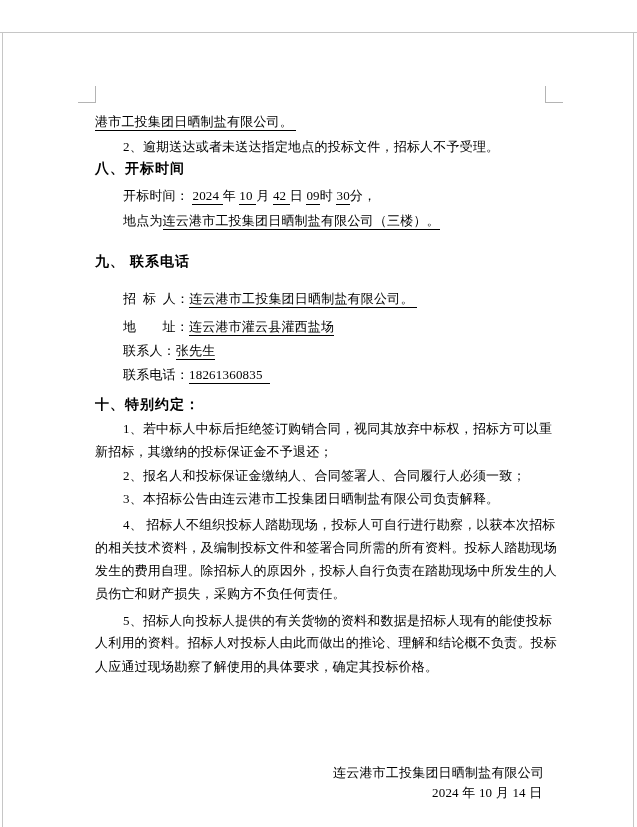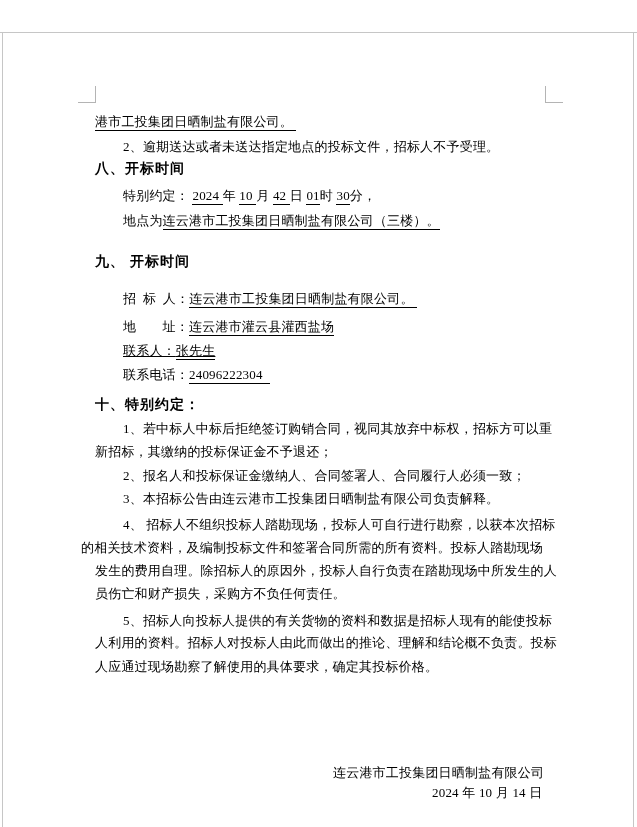--- a/index.html
+++ b/index.html
@@ -62,34 +62,34 @@
 
   <div id="mark-tl" class="corner"></div>
   <div id="mark-tr" class="corner"></div>
   <div id="mark-bl" class="corner"></div>
   <div id="mark-br" class="corner"></div>
 
   <div id="body">
       <div class="line" style="left: 95px; top: 82px;"><span class="u">港市工投集团日晒制盐有限公司。 </span></div>
       <div class="line" style="left: 123px; top: 107px;"><span>2、逾期送达或者未送达指定地点的投标文件，招标人不予受理。</span></div>
       <div class="line bold" style="left: 95px; top: 129px; text-align: right;"><span>八、开标时间</span></div>
-      <div class="line" style="left: 123px; top: 156px;"><span>特别约定： </span><span class="u">2024 </span><span>年 </span><span class="u">10 </span><span>月 </span><span class="u">42 </span><span>日 </span><span class="u">01</span><span>时 </span><span class="u">30</span><span>分，</span></div>
+      <div class="line" style="left: 123px; top: 156px;"><span>开标时间： </span><span class="u">2024 </span><span>年 </span><span class="u">10 </span><span>月 </span><span class="u">42 </span><span>日 </span><span class="u">09</span><span>时 </span><span class="u">30</span><span>分，</span></div>
       <div class="line" style="left: 123px; top: 181px; text-align: center;"><span>地点为</span><span class="u">连云港市工投集团日晒制盐有限公司（三楼）。</span></div>
-      <div class="line bold" style="left: 95px; top: 222px;"><span>九、 开标时间</span></div>
+      <div class="line bold" style="left: 95px; top: 222px;"><span>九、 联系电话</span></div>
       <div class="line" style="left: 123px; top: 259px;"><span>招 标 人：</span><span class="u">连云港市工投集团日晒制盐有限公司。 </span></div>
       <div class="line" style="left: 123px; top: 287px;"><span>地　　址：</span><span class="u">连云港市灌云县灌西盐场</span></div>
-      <div class="line" style="left: 123px; top: 311px; text-decoration: underline;"><span>联系人：</span><span class="u">张先生</span></div>
-      <div class="line" style="left: 123px; top: 335px;"><span>联系电话：</span><span class="u">24096222304  </span></div>
+      <div class="line" style="left: 123px; top: 311px;"><span>联系人：</span><span class="u">张先生</span></div>
+      <div class="line" style="left: 123px; top: 335px;"><span>联系电话：</span><span class="u">18261360835  </span></div>
       <div class="line bold" style="left: 95px; top: 365px; text-align: right;"><span>十、特别约定：</span></div>
       <div class="line" style="left: 123px; top: 389px;"><span>1、若中标人中标后拒绝签订购销合同，视同其放弃中标权，招标方可以重</span></div>
       <div class="line" style="left: 95px; top: 412px;"><span>新招标，其缴纳的投标保证金不予退还；</span></div>
       <div class="line" style="left: 123px; top: 436px;"><span>2、报名人和投标保证金缴纳人、合同签署人、合同履行人必须一致；</span></div>
       <div class="line" style="left: 123px; top: 459px;"><span>3、本招标公告由连云港市工投集团日晒制盐有限公司负责解释。</span></div>
       <div class="line" style="left: 123px; top: 485px;"><span>4、 招标人不组织投标人踏勘现场，投标人可自行进行勘察，以获本次招标</span></div>
-      <div class="line" style="left: 81px; top: 508px;"><span>的相关技术资料，及编制投标文件和签署合同所需的所有资料。投标人踏勘现场</span></div>
+      <div class="line" style="left: 95px; top: 508px;"><span>的相关技术资料，及编制投标文件和签署合同所需的所有资料。投标人踏勘现场</span></div>
       <div class="line" style="left: 95px; top: 531px; text-align: right;"><span>发生的费用自理。除招标人的原因外，投标人自行负责在踏勘现场中所发生的人</span></div>
       <div class="line" style="left: 95px; top: 554px;"><span>员伤亡和财产损失，采购方不负任何责任。</span></div>
       <div class="line" style="left: 123px; top: 581px;"><span>5、招标人向投标人提供的有关货物的资料和数据是招标人现有的能使投标</span></div>
       <div class="line" style="left: 95px; top: 604px; font-family: Liberation Mono, monospace;"><span>人利用的资料。招标人对投标人由此而做出的推论、理解和结论概不负责。投标</span></div>
       <div class="line" style="left: 95px; top: 627px;"><span>人应通过现场勘察了解使用的具体要求，确定其投标价格。</span></div>
       <div class="line" style="left: 333px; top: 733px;"><span>连云港市工投集团日晒制盐有限公司</span></div>
       <div class="line" style="left: 432px; top: 753px;"><span>2024 年 10 月 14 日</span></div>
     </div>
 </div>
 

